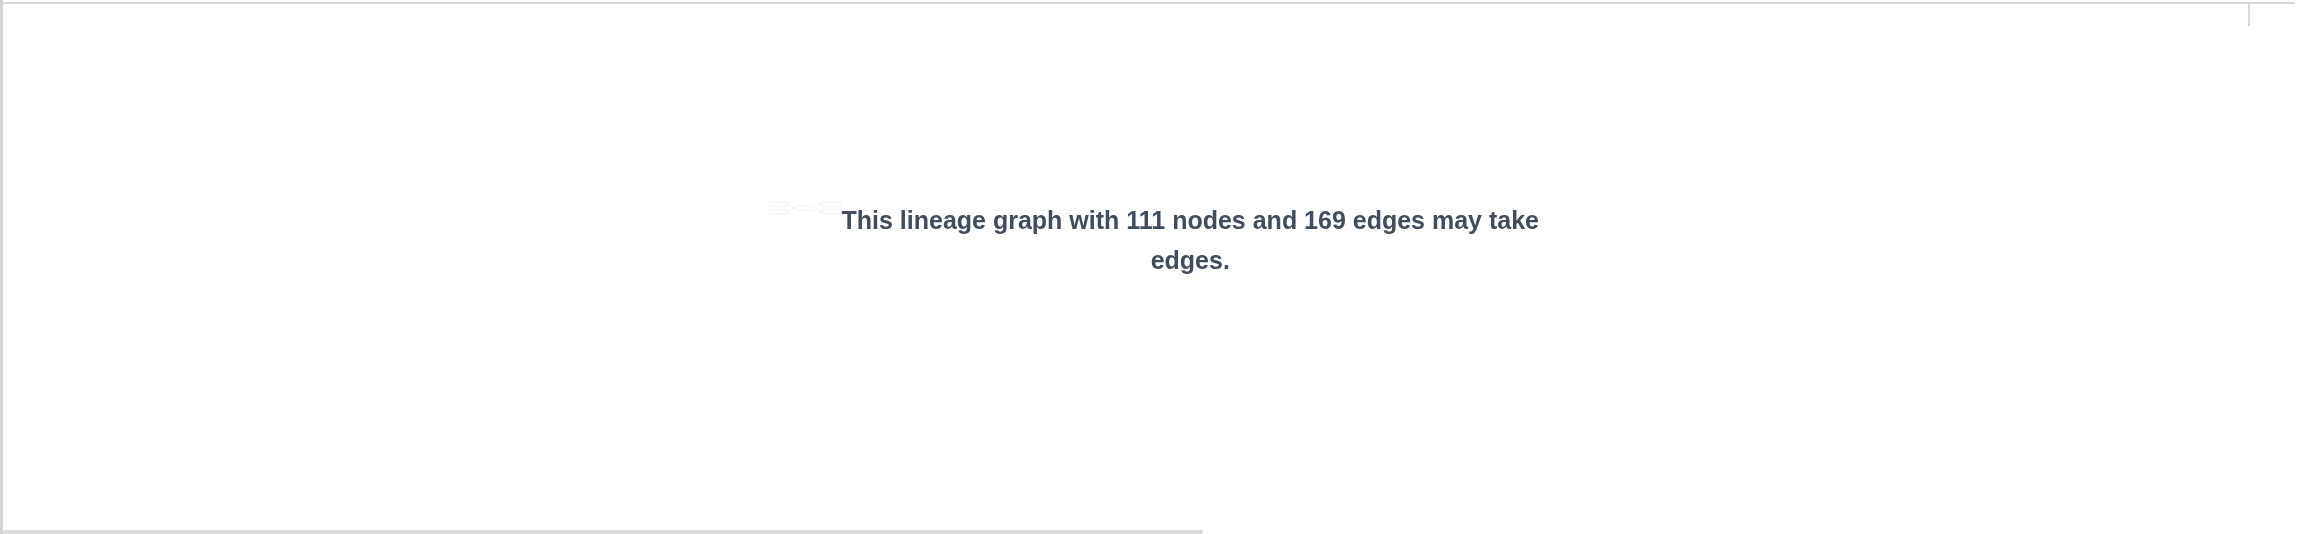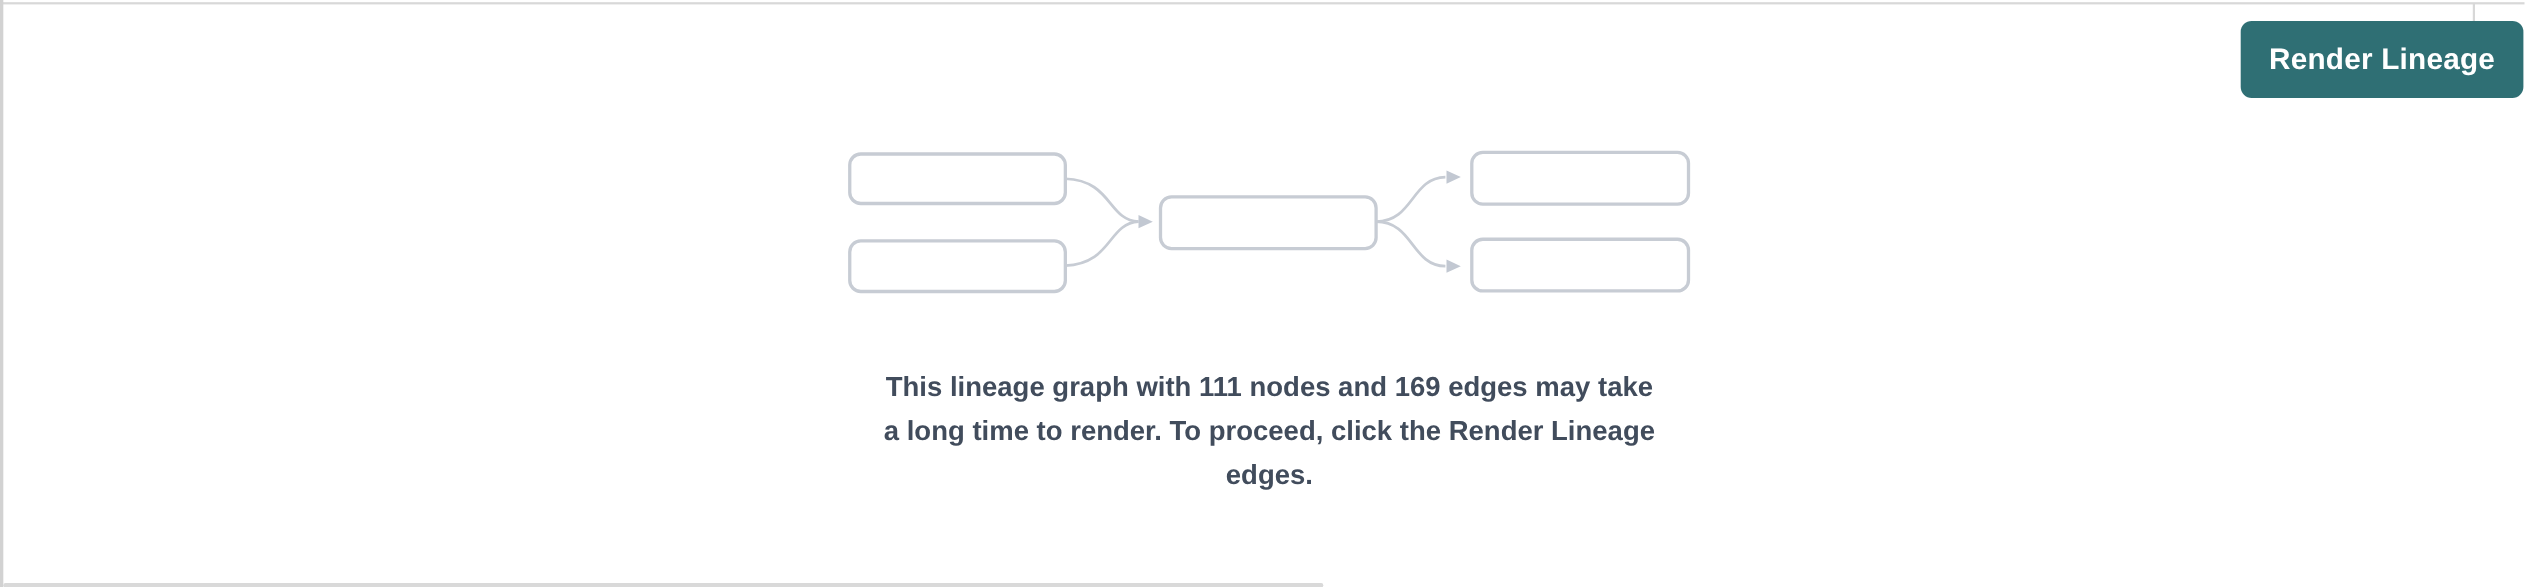--- a/index.html
+++ b/index.html
@@ -62,21 +62,20 @@
     white-space: nowrap;
     font-family: "Liberation Sans", sans-serif;
   }
   .placeholder-wrap {
     position: absolute;
     top: 136px;
     left: 50%;
     transform: translateX(-50%);
     width: 770px;
     display: flex;
-    flex-direction: column;
     align-items: center;
   }
   .placeholder-diagram {
     display: block;
     width: 770px;
     height: 132px;
   }
   .warning-message {
     margin-top: 64px;
     text-align: center;
@@ -93,21 +92,20 @@
 </head>
 <body>
 
 <div class="stage" style="--accent: #2f6f74; --msg: #414c5c; --pane-border: #d8d8d8; --bg: #ffffff;">
 
   <div class="pane-top-border"></div>
   <div class="pane-left-border"></div>
   <div class="pane-corner-divider"></div>
   <div class="hscroll-thumb"></div>
 
-  <button class="render-btn">Render Lineage</button>
 
   <div class="placeholder-wrap">
 
     <svg class="placeholder-diagram" viewBox="0 0 770 132" xmlns="http://www.w3.org/2000/svg">
       <g fill="none" stroke="#c7ccd4" stroke-width="2.5">
         <path d="M 199.5,26.5 C 242,28 238,64 266,65.5"></path>
         <path d="M 199.5,105.5 C 242,104 238,67 266,65.5"></path>
         <path d="M 482,65.5 C 516,65.5 514,25.5 545,25"></path>
         <path d="M 482,65.5 C 516,65.5 514,105.5 545,106"></path>
       </g>
@@ -120,18 +118,17 @@
         <rect x="3.5" y="4" width="196" height="45" rx="10"></rect>
         <rect x="3.5" y="83" width="196" height="46" rx="10"></rect>
         <rect x="286" y="43" width="196" height="47" rx="10"></rect>
         <rect x="569" y="2.5" width="197" height="47" rx="10"></rect>
         <rect x="569" y="81.5" width="197" height="47" rx="10"></rect>
       </g>
     </svg>
 
     <div class="warning-message">
       <div class="msg-line">This lineage graph with 111 nodes and 169 edges may take</div>
-      <div class="msg-line">a long time to render. To proceed, click the Render Lineage</div>
       <div class="msg-line">edges.</div>
     </div>
 
   </div>
 </div>
 
 </body></html>

